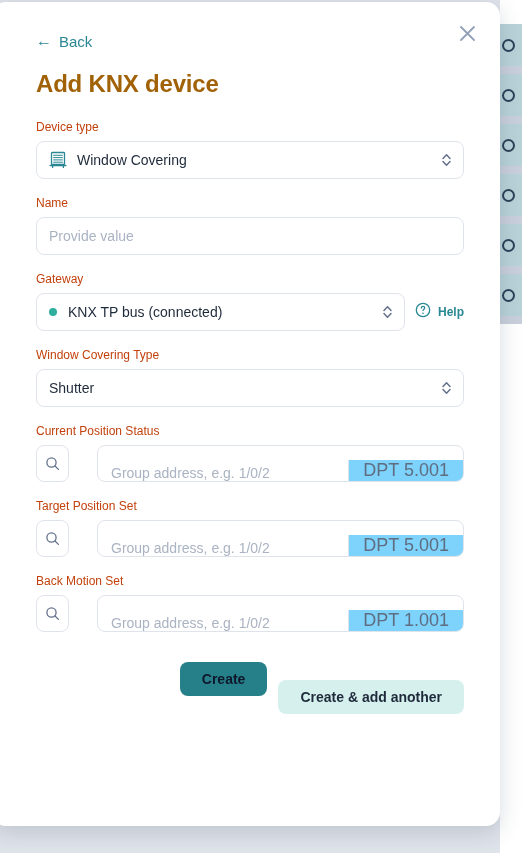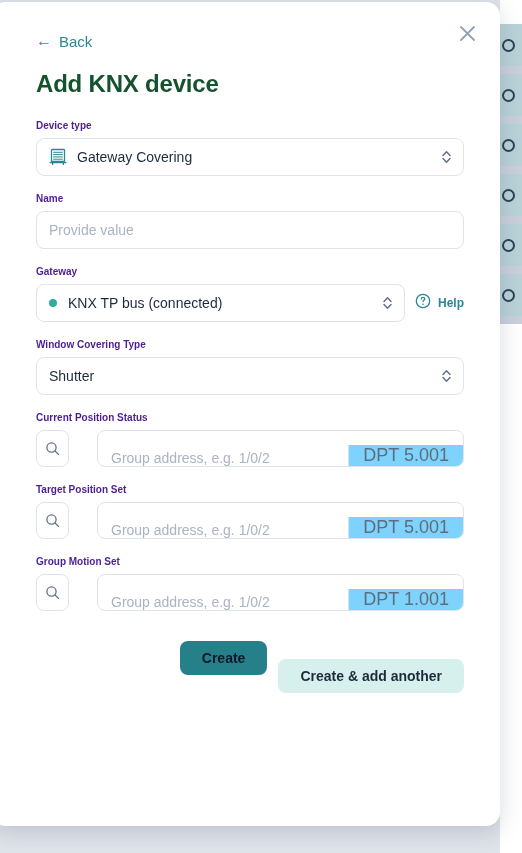--- a/index.html
+++ b/index.html
@@ -100,31 +100,30 @@
     font-weight: 400;
     cursor: pointer;
     text-decoration: none;
     margin-bottom: 20px;
   }
   .back-arrow { font-size: 16px; line-height: 1; }
 
   h1.page-title {
     font-size: 24px;
     font-weight: bold;
-    color: #14532d;
+    color: #a16207;
     letter-spacing: -0.2px;
     margin-bottom: 22px;
   }
 
   .field-label {
-    font-size: 10px;
-    color: #4c1d95;
+    font-size: 12px;
+    color: #c2410c;
     margin-bottom: 7px;
     display: block;
-    font-weight: bold;
   }
 
   .field-group { margin-bottom: 17px; }
 
   
   .ctrl {
     width: 100%;
     height: 38px;
     border: 1px solid #dfe3ea;
     border-radius: 8px;
@@ -324,21 +323,21 @@
       <label class="field-label">Device type</label>
       <div class="ctrl">
         <span class="dt-icon">
           <svg width="18" height="18" viewBox="0 0 18 18" fill="none">
             <rect x="2.5" y="1.5" width="13" height="12" rx="0.8" stroke="#2a8794" stroke-width="1.3"></rect>
             <path d="M4.2 4.3h9.6M4.2 6.6h9.6M4.2 8.9h9.6M4.2 11.2h9.6" stroke="#2a8794" stroke-width="1"></path>
             <path d="M1.2 14.6h15.6" stroke="#2a8794" stroke-width="1.5" stroke-linecap="round"></path>
             <path d="M3.6 14.8v1.6M14.4 14.8v1.6" stroke="#2a8794" stroke-width="1.3" stroke-linecap="round"></path>
           </svg>
         </span>
-        <span>Gateway Covering</span>
+        <span>Window Covering</span>
         <span class="chev">
           <svg width="11" height="15" viewBox="0 0 11 15" fill="none">
             <path d="M2 6 L5.5 2.3 L9 6" stroke="#64718a" stroke-width="1.5" stroke-linecap="round" stroke-linejoin="round"></path>
             <path d="M2 9 L5.5 12.7 L9 9" stroke="#64718a" stroke-width="1.5" stroke-linecap="round" stroke-linejoin="round"></path>
           </svg>
         </span>
       </div>
     </div>
 
     
@@ -422,21 +421,21 @@
             </button>
             <div class="ga-field">
               <div class="ga-input">
                 <span>Group address, e.g. 1/0/2</span>
               </div>
               <div class="ga-dpt">DPT 5.001</div>
             </div>
           </div>
         </div>
         <div class="field-group">
-          <label class="field-label">Group Motion Set</label>
+          <label class="field-label">Back Motion Set</label>
           <div class="ga-row">
             <button class="search-btn">
               <svg width="15" height="15" viewBox="0 0 15 15" fill="none">
                 <circle cx="6.5" cy="6.5" r="4.6" stroke="#64718a" stroke-width="1.3"></circle>
                 <path d="M10 10 L13.4 13.4" stroke="#64718a" stroke-width="1.3" stroke-linecap="round"></path>
               </svg>
             </button>
             <div class="ga-field">
               <div class="ga-input">
                 <span>Group address, e.g. 1/0/2</span>

